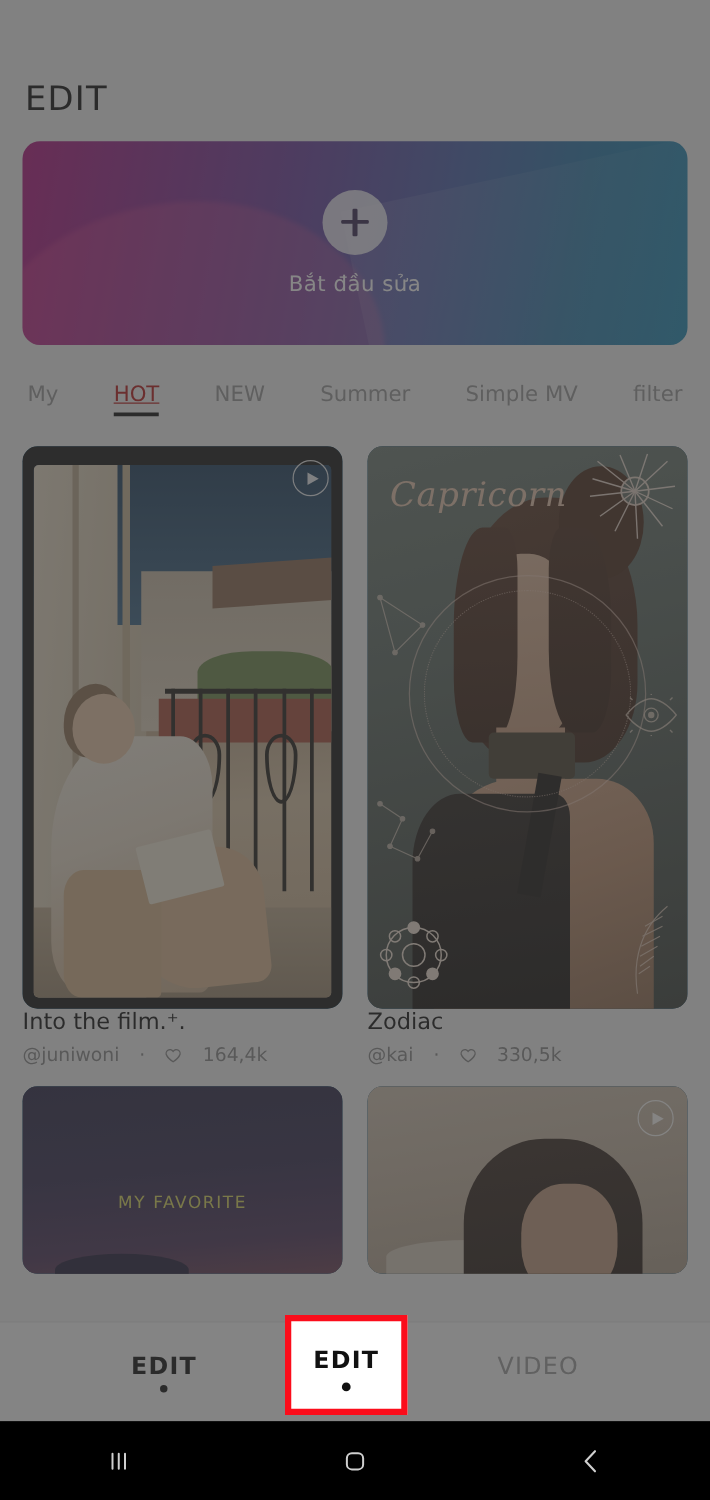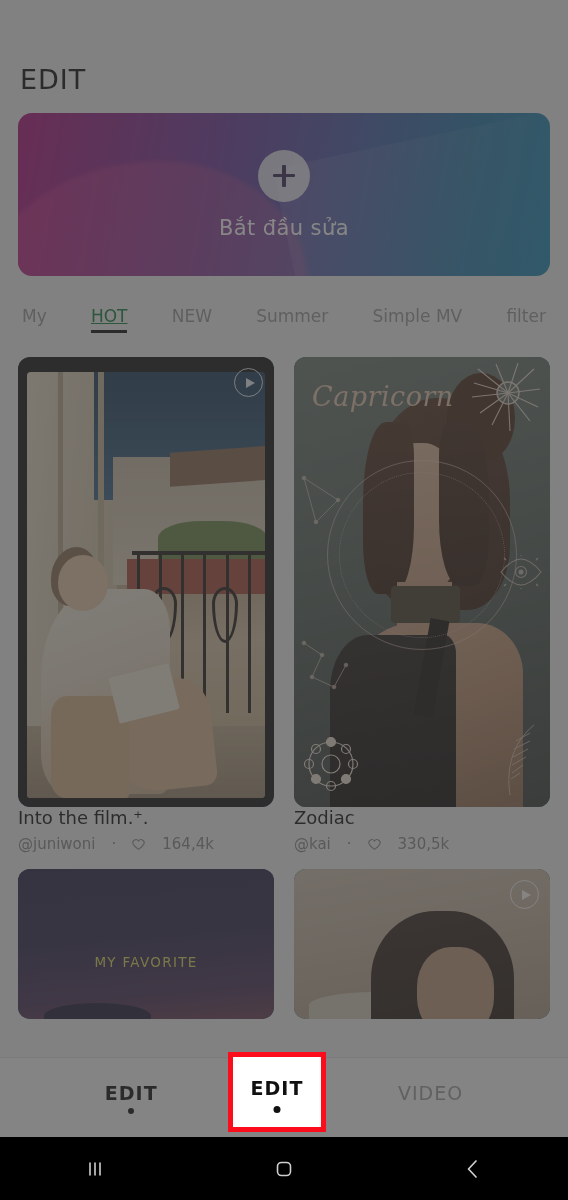--- a/index.html
+++ b/index.html
@@ -66,37 +66,37 @@
     background:rgba(255,255,255,0.80);
     display:flex; align-items:center; justify-content:center;
     position:relative;
   }
   .plus-circle::before, .plus-circle::after {
     content:""; position:absolute; background:#3a2b55; border-radius:1px;
   }
   .plus-circle::before { width:22px; height:3.4px; }
   .plus-circle::after  { width:3.4px; height:22px; }
   .banner-label {
-    font-size:21px; color:#ffffff; letter-spacing:0.4px;
+    font-size:17px; color:#ffffff; letter-spacing:0.4px;
   }
 
   
   .tabs {
     position:absolute; left:0; top:296px;
     width:568px; height:44px;
     display:flex; align-items:center;
     padding:0 22px;
     justify-content:space-between;
   }
   .tab {
     font-size:17px; color:#9a9a9a;
     position:relative; padding-bottom:5px;
     white-space:nowrap;
   }
-  .tab.active { color:#15803d;text-decoration:underline; }
+  .tab.active { color:#b91c1c;text-decoration:underline; }
   .tab.active::after {
     content:""; position:absolute;
     left:0; right:0; bottom:-2px; height:2.5px;
     background:#111;
   }
 
   
   .grid {
     position:absolute; left:18px; top:357px;
     width:532px;

